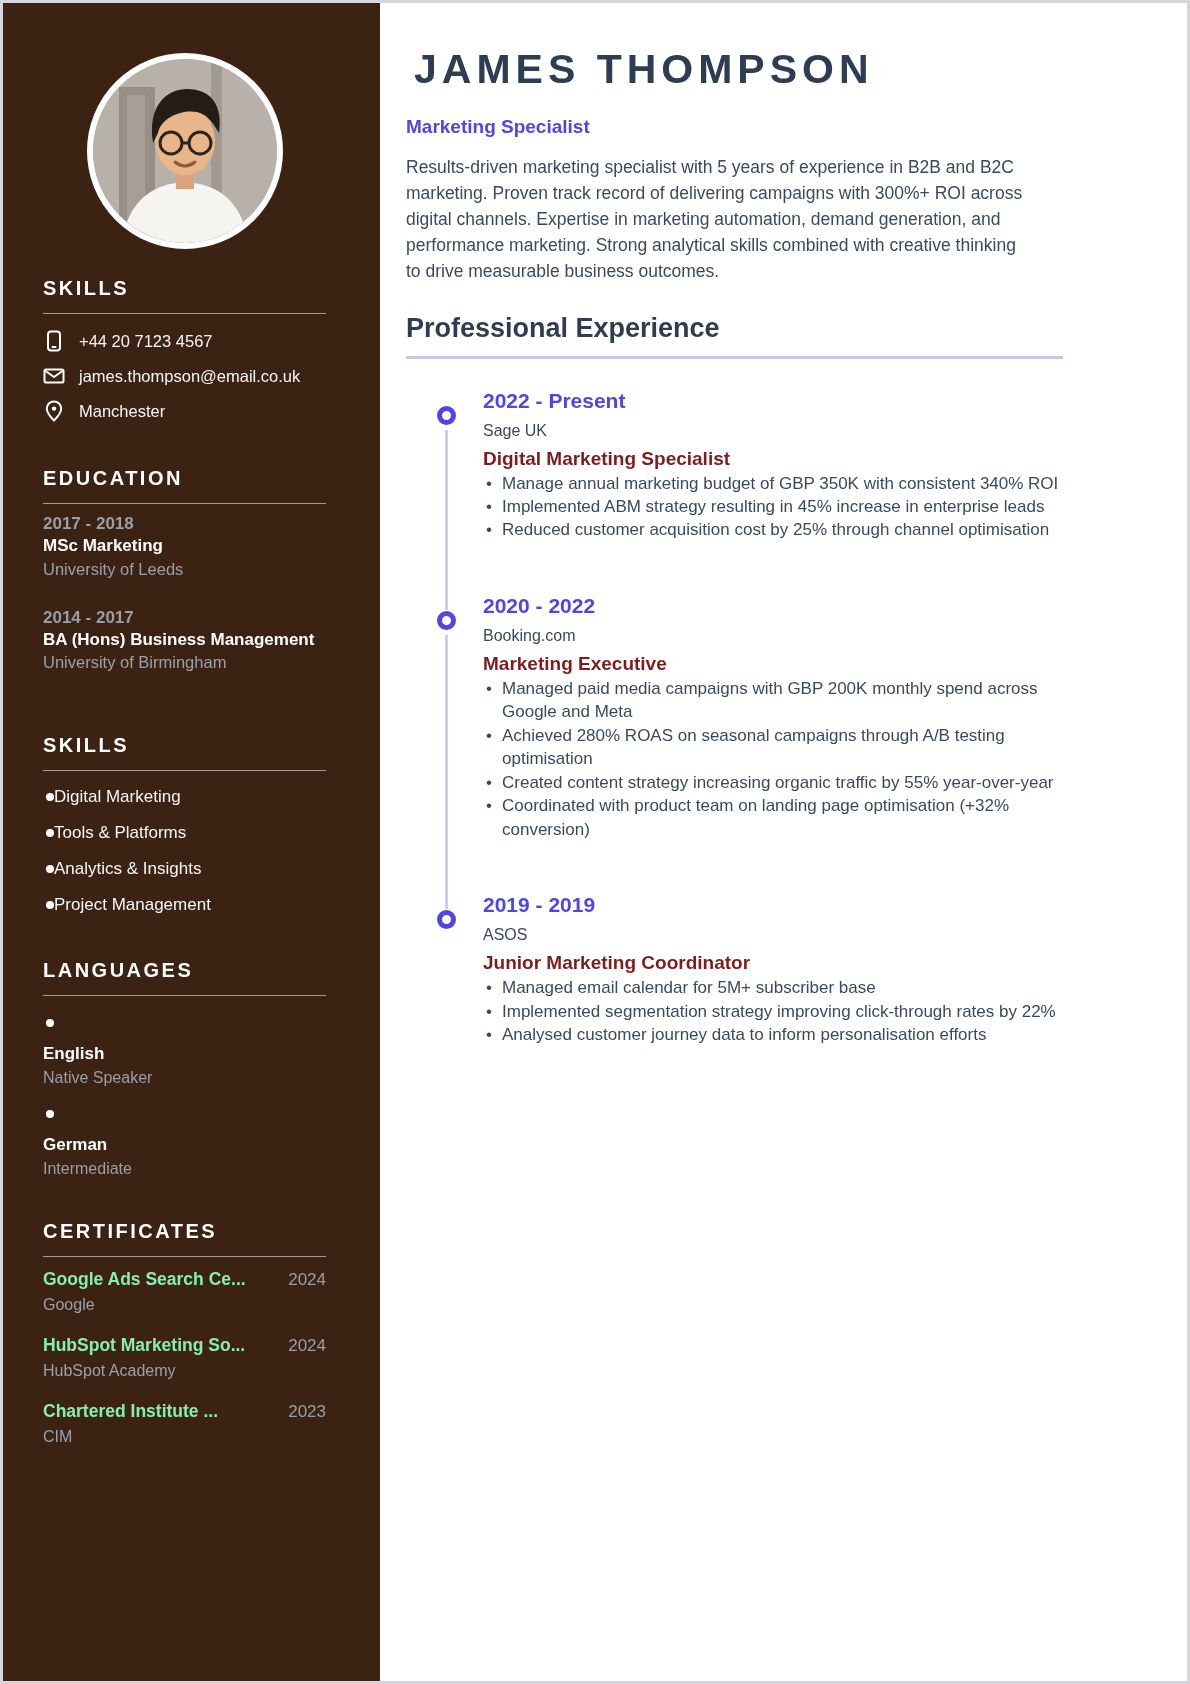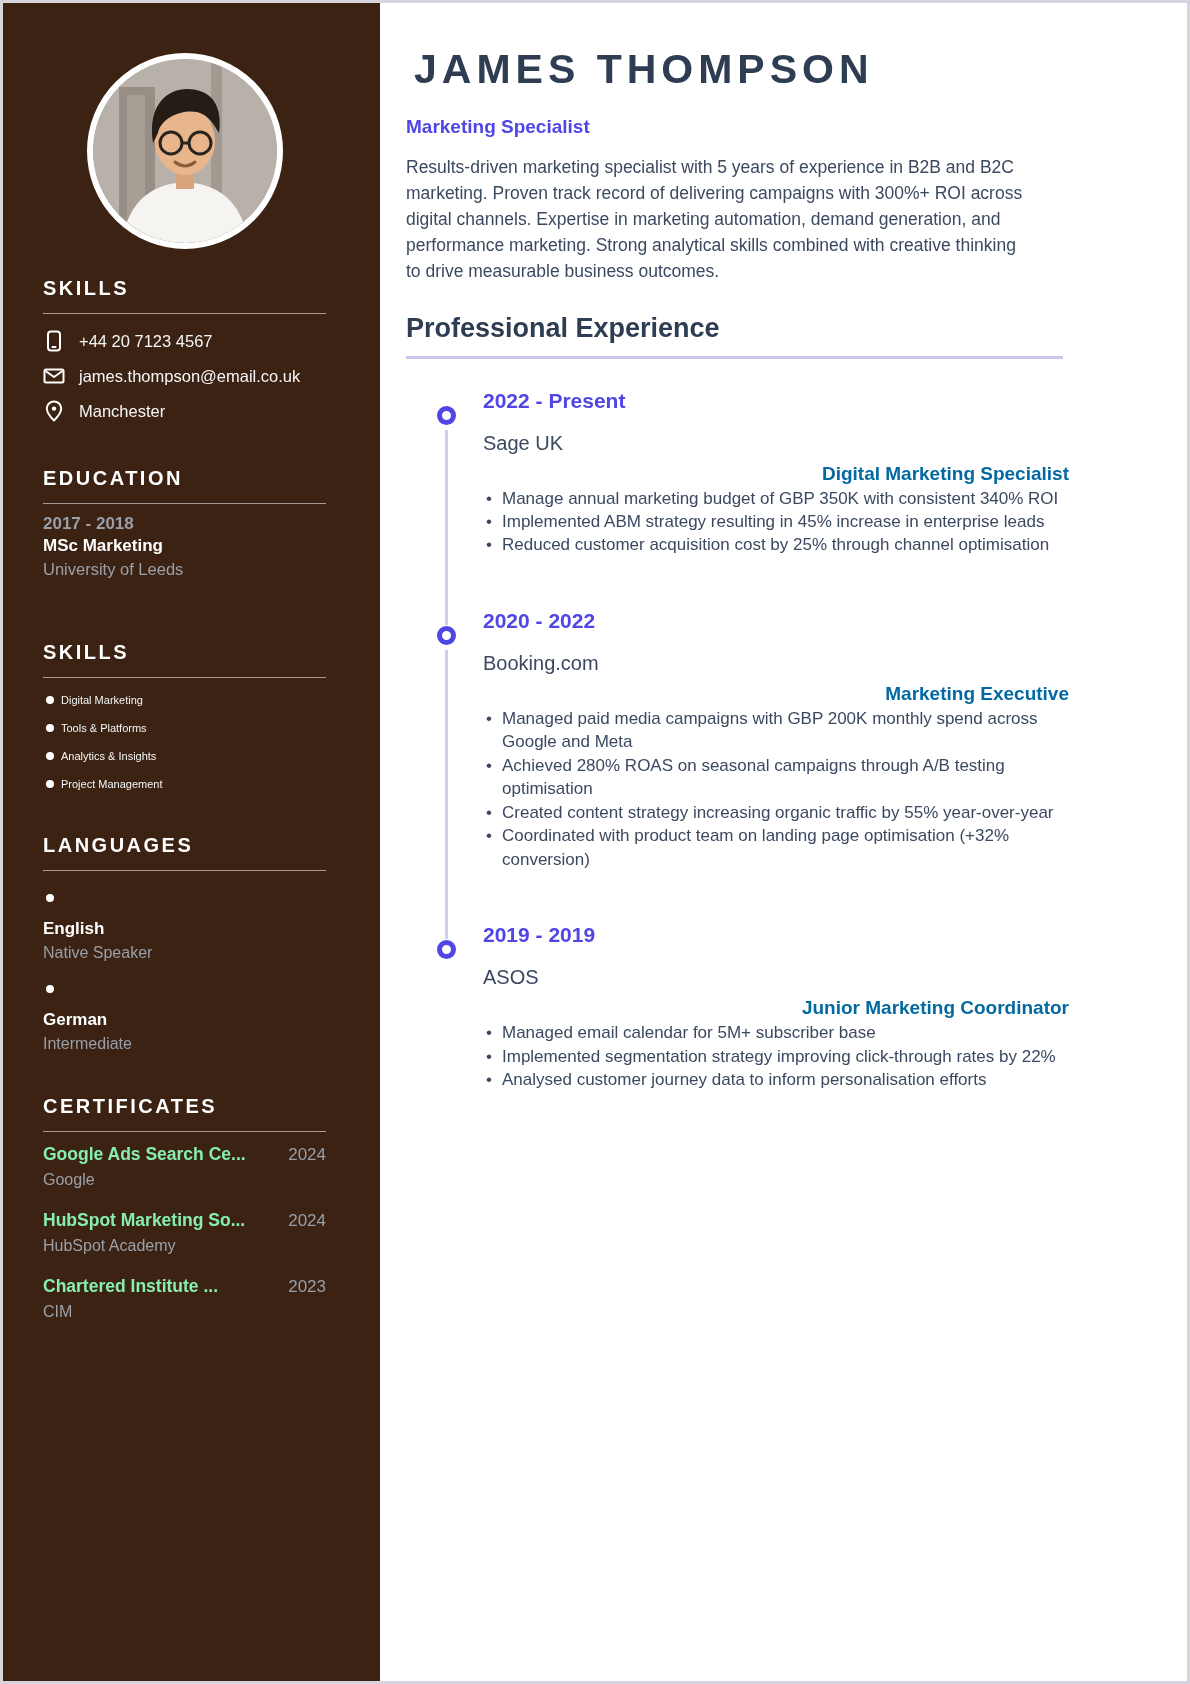--- a/index.html
+++ b/index.html
@@ -23,21 +23,21 @@
   .cicon svg{display:block;width:22px;height:24px;}
 
   .education{margin-top:44px;}
   .edu-item{margin-top:10px;}
   .edu-item + .edu-item{margin-top:29px;}
   .edu-dates{color:#989fa8;font-weight:600;font-size:17px;}
   .edu-degree{color:#ffffff;font-weight:700;font-size:17px;line-height:1.22;margin-top:2px;}
   .edu-school{color:#9aa1ab;font-size:16.5px;margin-top:3px;}
 
   .skills{margin-top:62px;}
-  .skill-row{display:flex;align-items:center;gap:7px;margin-top:16px;font-size:11px;color:#f5f6f8;}
+  .skill-row{display:flex;align-items:center;gap:0;margin-top:16px;font-size:17px;color:#f5f6f8;}
   .dot-bullet{width:8px;height:8px;border-radius:50%;background:#ffffff;flex:0 0 8px;margin-left:3px;}
 
   .languages{margin-top:44px;}
   .lang-row{display:flex;gap:17px;margin-top:17px;flex-direction:column;}
   .lang-row .dot-bullet{margin-top:6px;}
   .lang-name{font-weight:700;font-size:17px;color:#ffffff;}
   .lang-level{color:#989fa8;font-size:16px;margin-top:5px;}
 
   .certs{margin-top:42px;}
   .cert-item{margin-top:21px;}
@@ -56,22 +56,22 @@
   .exp-underline{height:3px;background:#c9c6ee;margin-top:12px;width:100%;max-width:657px;}
 
   .jobs{margin-top:30px;}
   .job{position:relative;padding-left:77px;}
   .job + .job{margin-top:52px;}
   .t-dot{position:absolute;left:31px;top:17px;width:19px;height:19px;border-radius:50%;
          border:5px solid #4f46e5;background:#ffffff;box-sizing:border-box;}
   .job:not(:last-child)::before{content:"";position:absolute;left:39px;top:41px;bottom:-68px;
          width:3px;background:#cecbf4;}
   .job-dates{color:#4f46e5;font-weight:700;font-size:21px;}
-  .job-company{color:#3b4960;font-size:20px;margin-top:19px;}
-  .job-title{color:#0369a1;font-size:19px;font-weight:700;margin:8px 0 2px;text-align:right;}
+  .job-company{color:#3b4960;font-size:16px;margin-top:9px;}
+  .job-title{color:#7f1d1d;font-size:19px;font-weight:700;margin:8px 0 2px;}
   .bullets{list-style:none;margin:0;padding:0;max-width:602px;}
   .bullets li{position:relative;padding-left:19px;font-size:17px;color:#3b4960;line-height:1.38;}
   .bullets li::before{content:"•";position:absolute;left:3px;top:0;color:#3b4960;}
 </style>
 </head>
 <body>
 
 <div class="page">
 
   <aside class="sidebar">
@@ -136,20 +136,25 @@
       <h2 class="side-heading">EDUCATION</h2>
       <hr class="side-divider">
       <div>
 
           <div class="edu-item">
             <div class="edu-dates">2017 - 2018</div>
             <div class="edu-degree">MSc Marketing</div>
             <div class="edu-school">University of Leeds</div>
           </div>
 
+          <div class="edu-item">
+            <div class="edu-dates">2014 - 2017</div>
+            <div class="edu-degree">BA (Hons) Business Management</div>
+            <div class="edu-school">University of Birmingham</div>
+          </div>
         </div>
     </section>
 
     <section class="skills">
       <h2 class="side-heading">SKILLS</h2>
       <hr class="side-divider">
       <div>
 
           <div class="skill-row">
             <span class="dot-bullet"></span>

